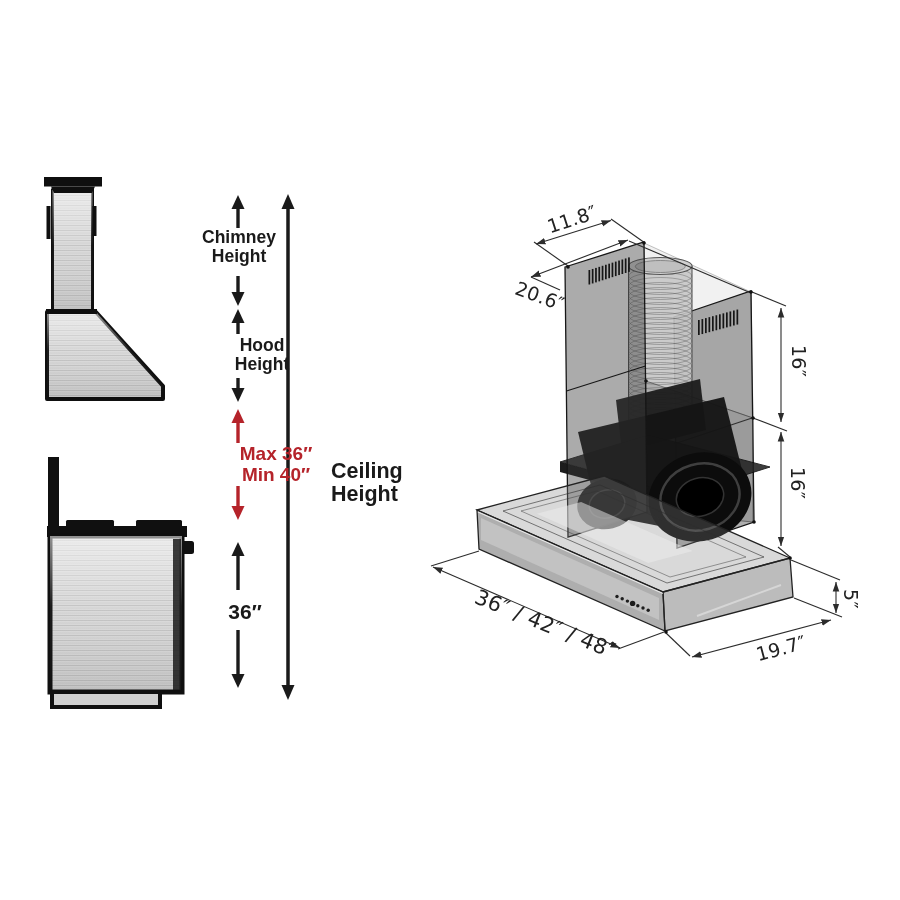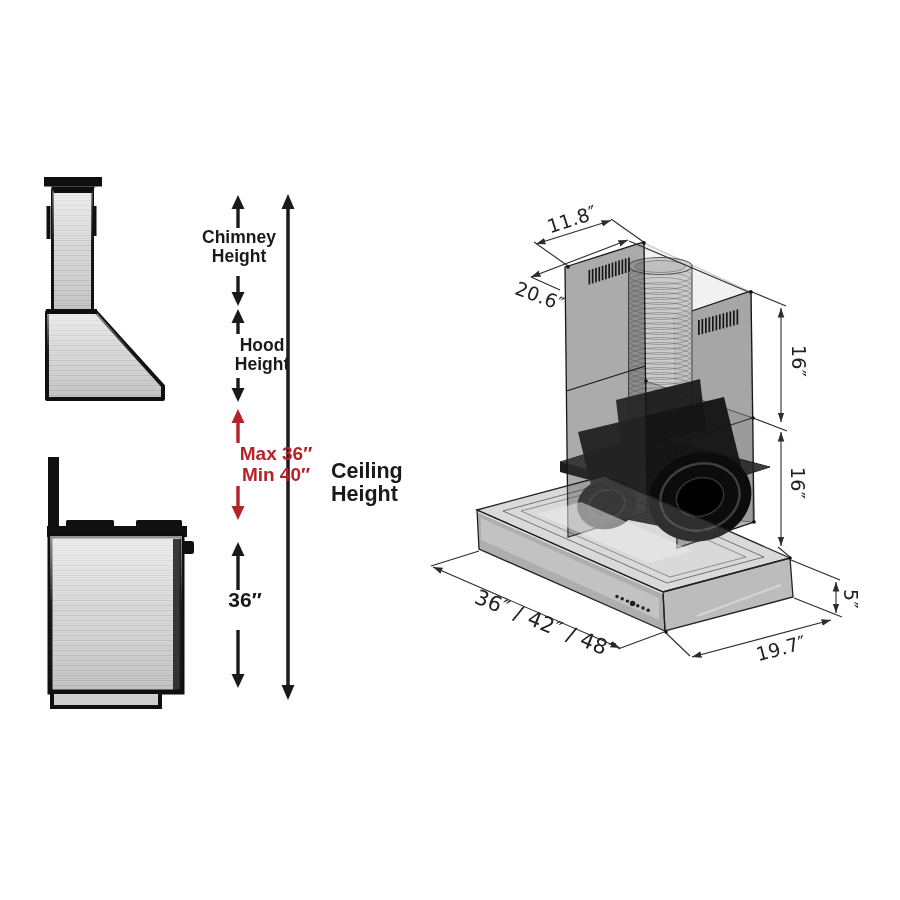--- a/index.html
+++ b/index.html
@@ -258,21 +258,21 @@
     <div>Height</div>
   </div>
   <div class="annot" style="left:239px;top:336px;margin-left:23px;">
     <div>Hood</div>
     <div>Height</div>
   </div>
   <div class="annot red" style="left:245px;top:443px;margin-left:31px;">
     <div>Max 36″</div>
     <div>Min 40″</div>
   </div>
-  <div class="dist36" style="left:245px;top:588px;">36″</div>
+  <div class="dist36" style="left:245px;top:600px;">36″</div>
   <div class="ceiling" style="left:297px;top:460px;">
     <div>Ceiling</div>
     <div>Height</div>
   </div>
 
   <div class="lbl" style="left:572px;top:219px;transform:translate(-50%,-50%) rotate(-18deg);">11.8″</div>
   <div class="lbl" style="left:540px;top:296px;transform:translate(-50%,-50%) rotate(20deg);">20.6″</div>
   <div class="lbl" style="left:799px;top:361px;transform:translate(-50%,-50%) rotate(90deg);">16″</div>
   <div class="lbl" style="left:798px;top:483px;transform:translate(-50%,-50%) rotate(90deg);">16″</div>
   <div class="lbl" style="left:851px;top:599px;transform:translate(-50%,-50%) rotate(90deg);">5″</div>

